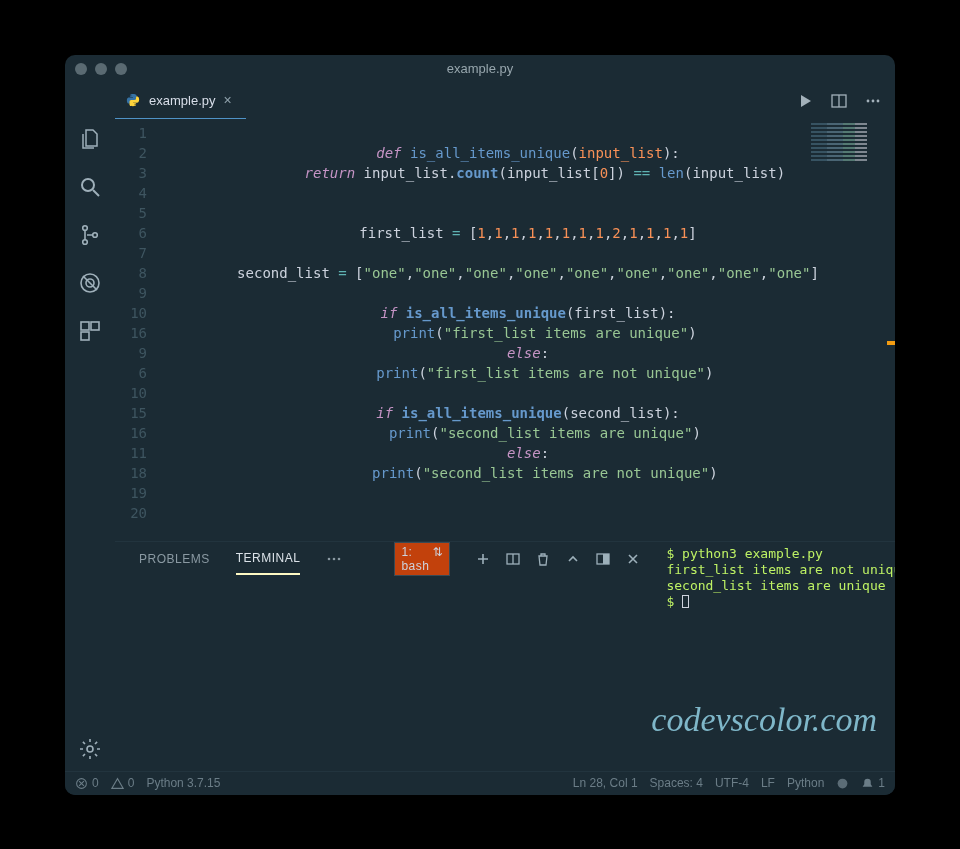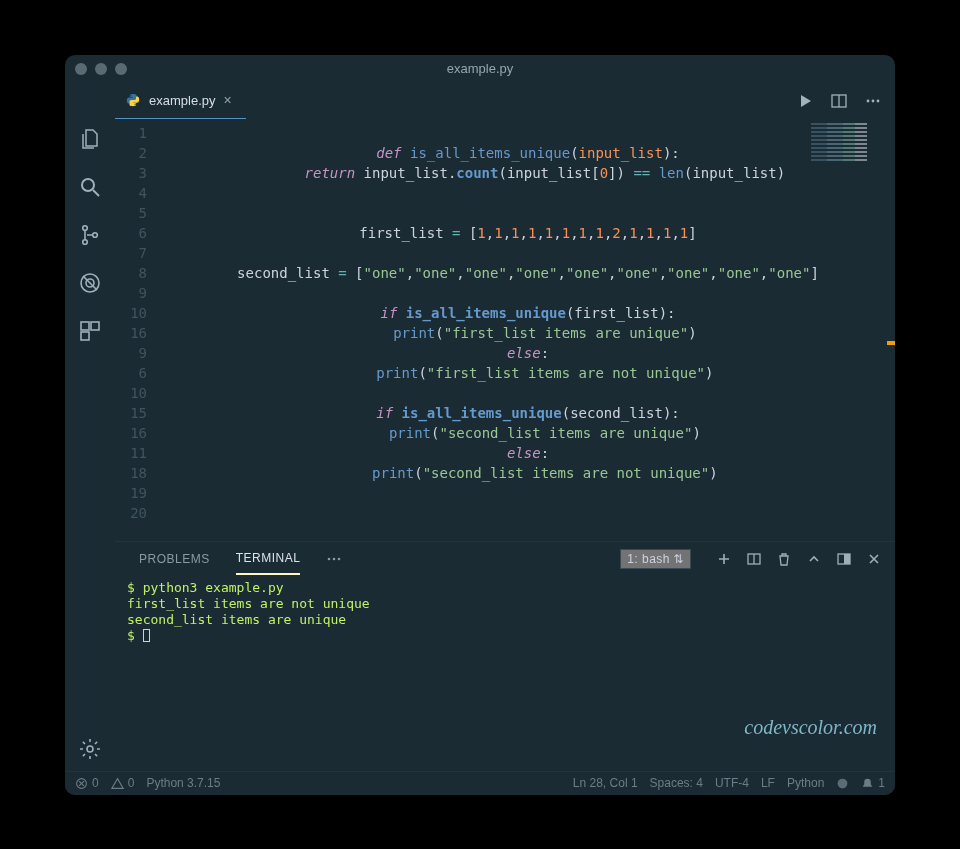--- a/index.html
+++ b/index.html
@@ -152,38 +152,38 @@
   .id { color:#cdd3de; }
   .param { color:#f99157; }
   .num { color:#f99157; }
   .str { color:#99c794; }
   .op { color:#5fb3b3; }
   .builtin { color:#6699cc; }
   
   .panel {
     height:230px;
     display:flex;
-    flex-direction:column;
+    flex-direction:row;
     border-top:1px solid #22343e;
   }
   .panel-tabs {
     height:34px;
     display:flex;
     align-items:center;
     padding:0 14px 0 24px;
     gap:26px;
     color:#8a99a2;
     font-size:12px;
     letter-spacing:.5px;
   }
   .panel-tab { cursor:pointer; padding:8px 0; }
   .panel-tab.active { color:#dbe2e8; border-bottom:2px solid #fef9c3; }
   .panel-tabs .spacer{flex:1;}
   .term-select{
-    background:#737373; color:#cdd3de;
+    background:#c2410c; color:#cdd3de;
     border:1px solid #3a4a54;
     padding:2px 20px 2px 6px;
     font-size:12px;
     position:relative;
   }
   .term-select::after{content:"";}
   .panel-actions{display:flex;gap:16px;align-items:center;color:#9db0ba;}
   .terminal {
     flex:1;
     font-family: Menlo, Consolas, monospace;
@@ -194,21 +194,21 @@
     line-height:16px;
   }
   .cursor{display:inline-block;width:7px;height:13px;border:1px solid #cdd3de;vertical-align:-2px;}
   .watermark{
     position:absolute;
     right:18px;
     bottom:32px;
     color:#7fb7c9;
     font-family: "Brush Script MT","Segoe Script",cursive;
     font-style:italic;
-    font-size:20px;
+    font-size:34px;
     pointer-events:none;
   }
   
   .statusbar{
     height:24px;
     background:#1b2b34;
     border-top:1px solid #22343e;
     display:flex;
     align-items:center;
     font-size:12px;

